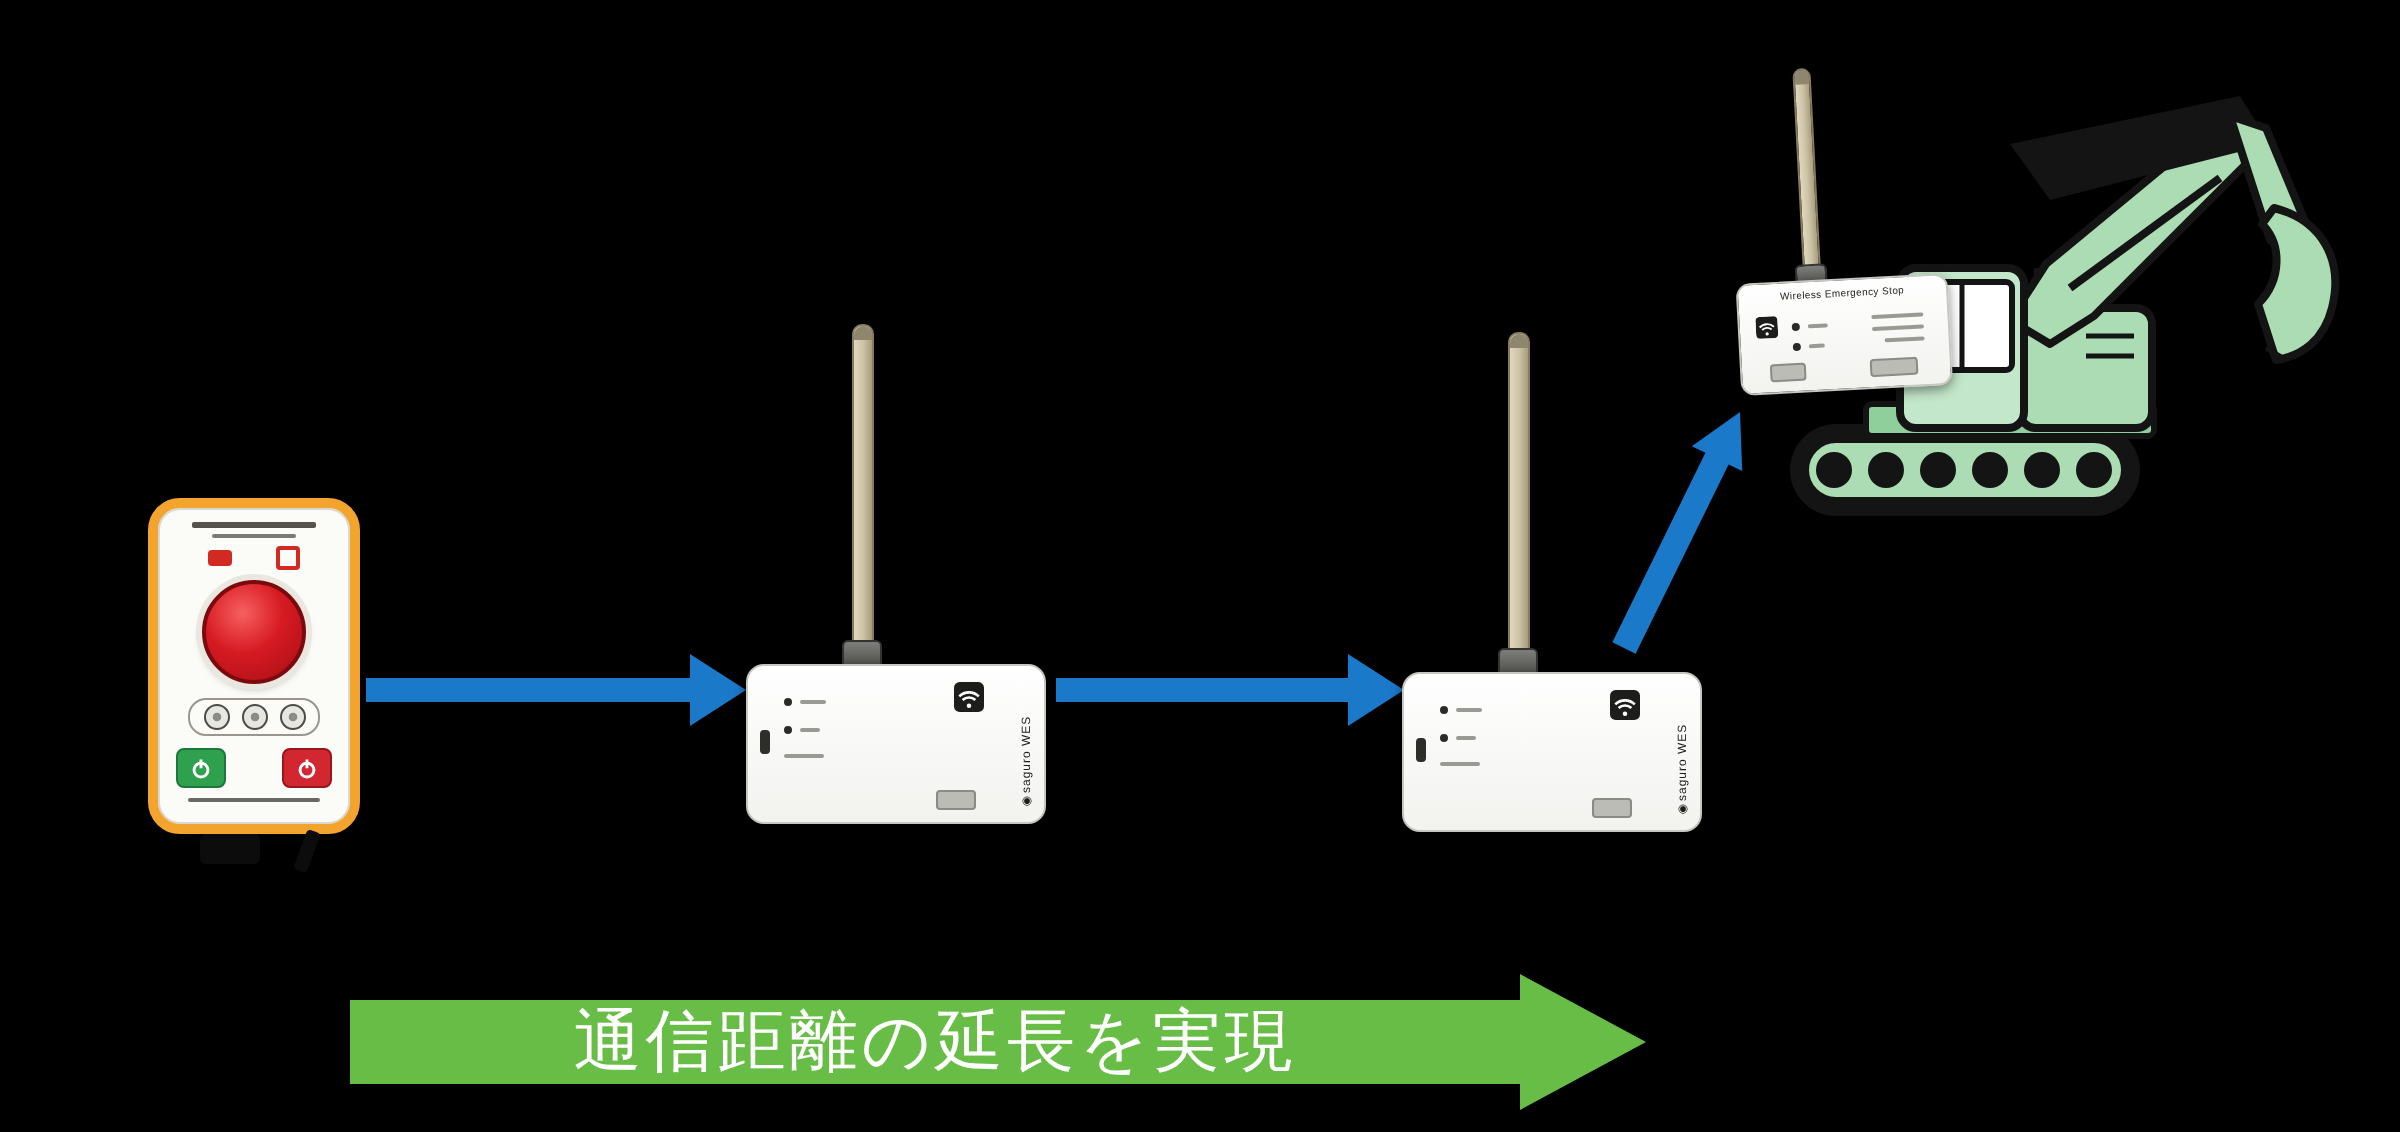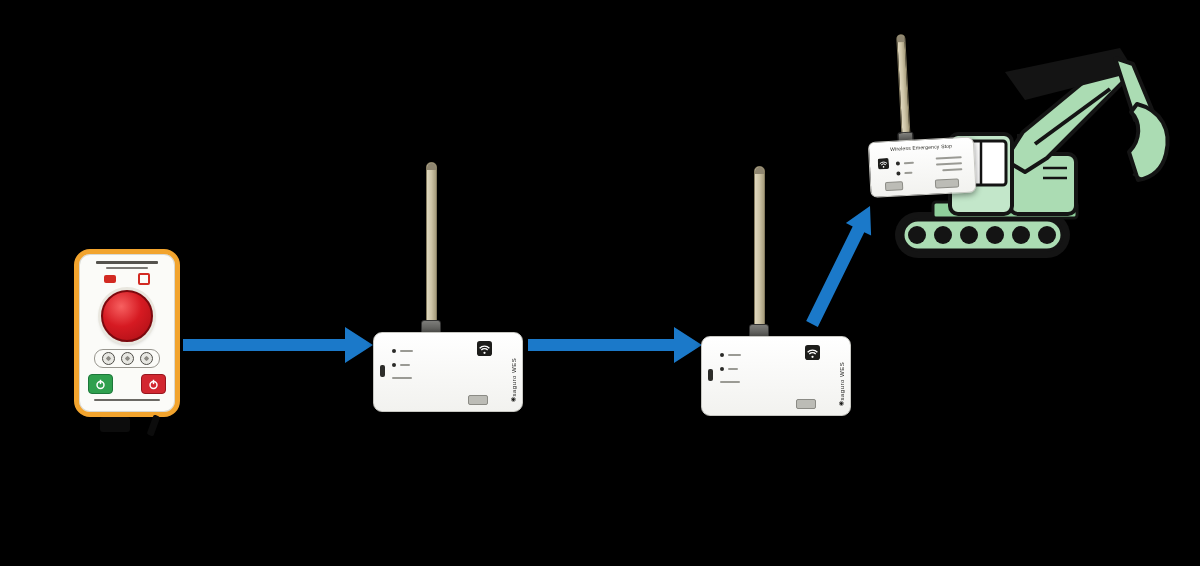--- a/index.html
+++ b/index.html
@@ -238,14 +238,20 @@
       <div class="tbar" style="left:34px;top:21px;width:10px;"></div>
       <div class="tbar" style="left:34px;top:31px;width:8px;"></div>
       <div class="tbar" style="right:12px;top:18px;width:26px;"></div>
       <div class="tbar" style="right:12px;top:24px;width:26px;"></div>
       <div class="tbar" style="right:12px;top:30px;width:20px;"></div>
       <div class="connector" style="left:14px;bottom:5px;width:16px;height:7px;"></div>
       <div class="connector" style="right:16px;bottom:5px;width:22px;height:7px;"></div>
     </div>
   </div>
 
+  <div class="banner">
+    <svg width="650" height="70" viewBox="0 0 650 70">
+      <polygon class="banner-fill" points="0,14 585,14 585,1 648,35 585,69 585,56 0,56"></polygon>
+    </svg>
+    <div class="banner-text">通信距離の延長を実現</div>
+  </div>
 
 </div>
 
 </body></html>

